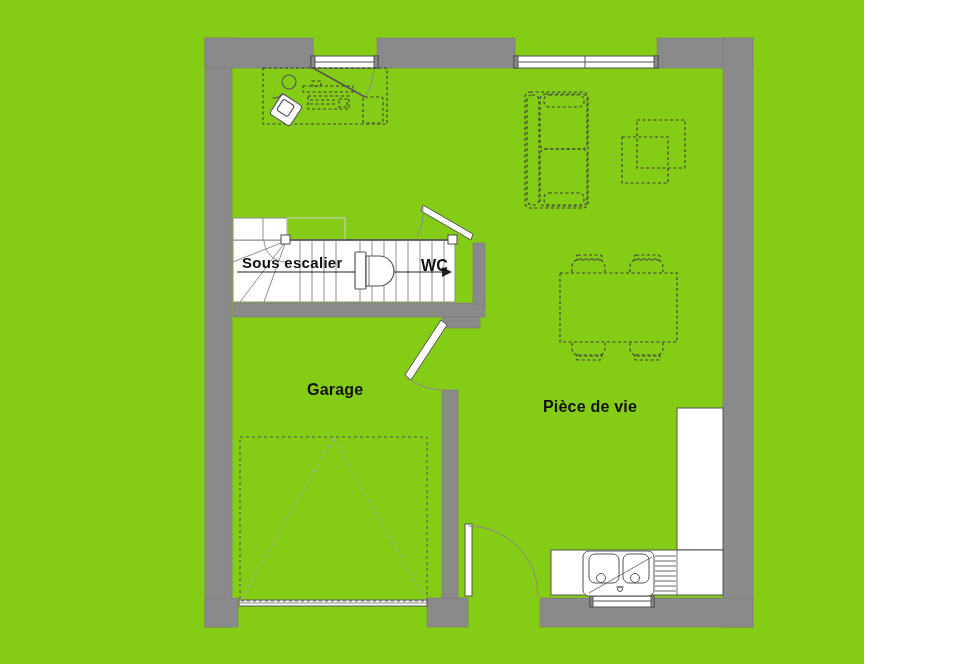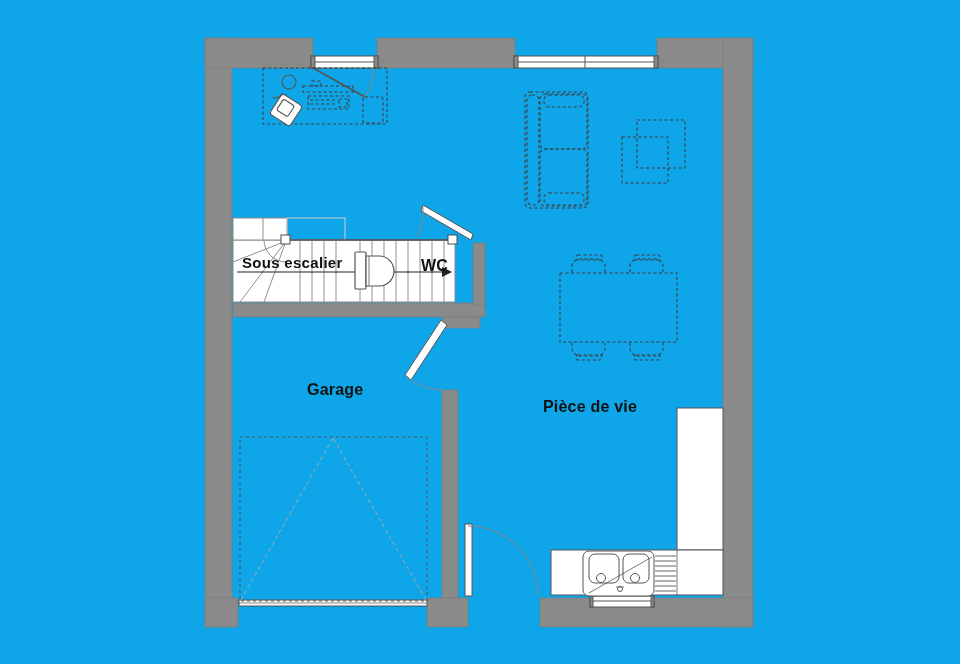--- a/index.html
+++ b/index.html
@@ -1,16 +1,16 @@
 <!DOCTYPE html>
 <html><head>
 <meta charset="utf-8">
 <style>
   html,body{margin:0;padding:0;background:#ffffff;}
-  .stage{position:relative;width:960px;height:664px;background:#0ea5e9;overflow:hidden;
+  .stage{position:relative;width:864px;height:664px;background:#84cc16;overflow:hidden;
          font-family:"Liberation Sans",sans-serif;}
   svg{position:absolute;left:0;top:0;}
   text{font-family:"Liberation Sans",sans-serif;font-weight:bold;fill:#111;}
   .t15{font-size:15px;letter-spacing:.3px;}
   .t16{font-size:16px;letter-spacing:.2px;}
 </style>
 </head>
 <body>
 
 <div class="stage">

